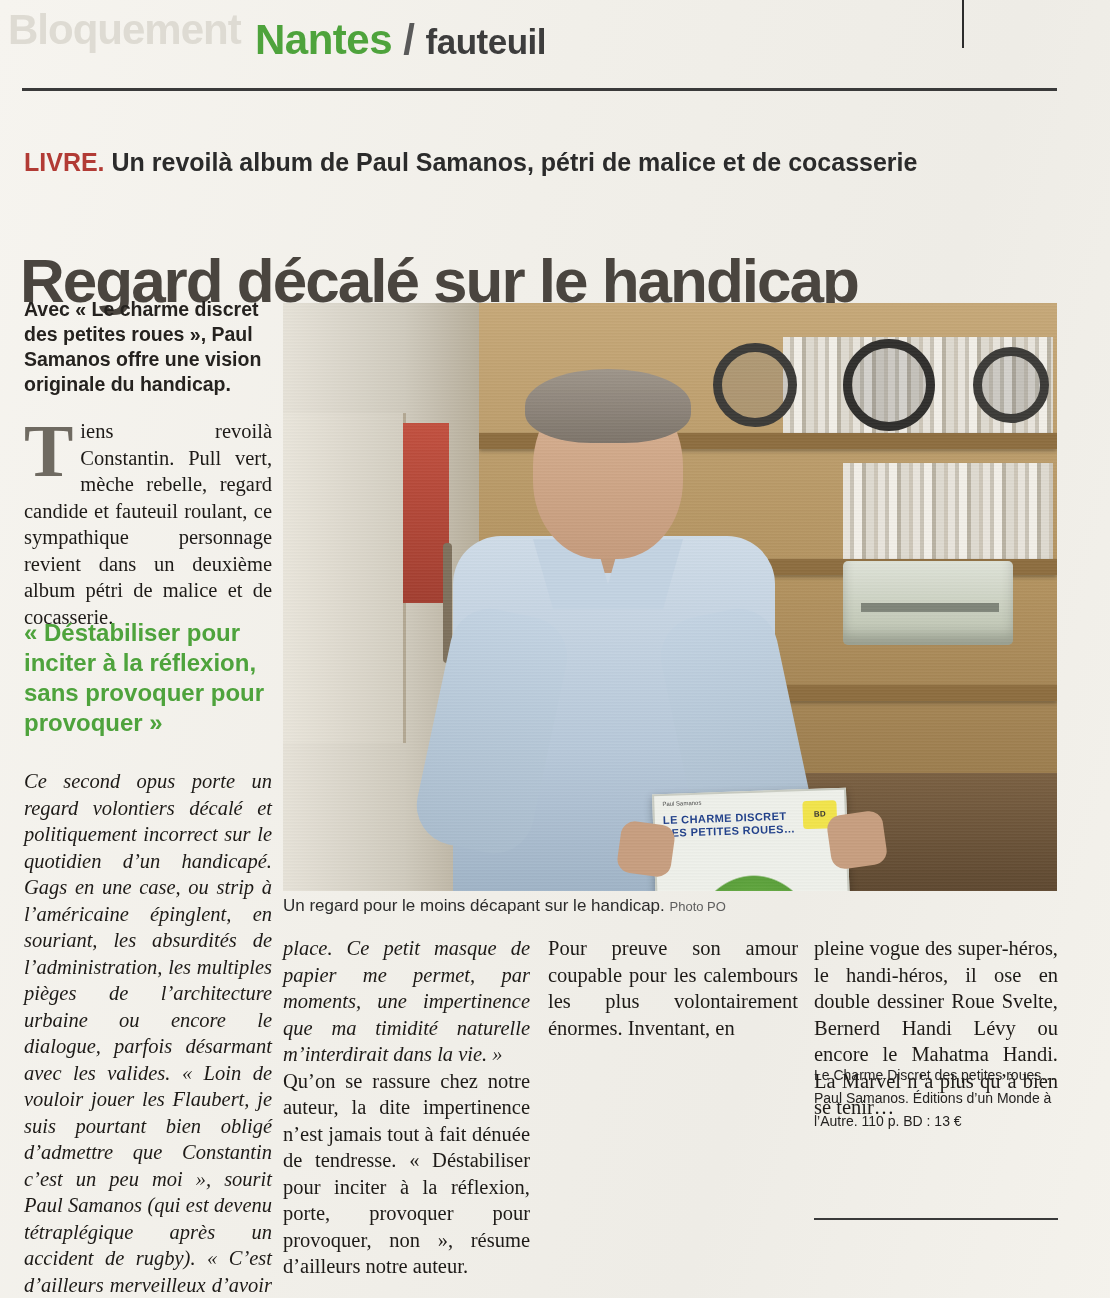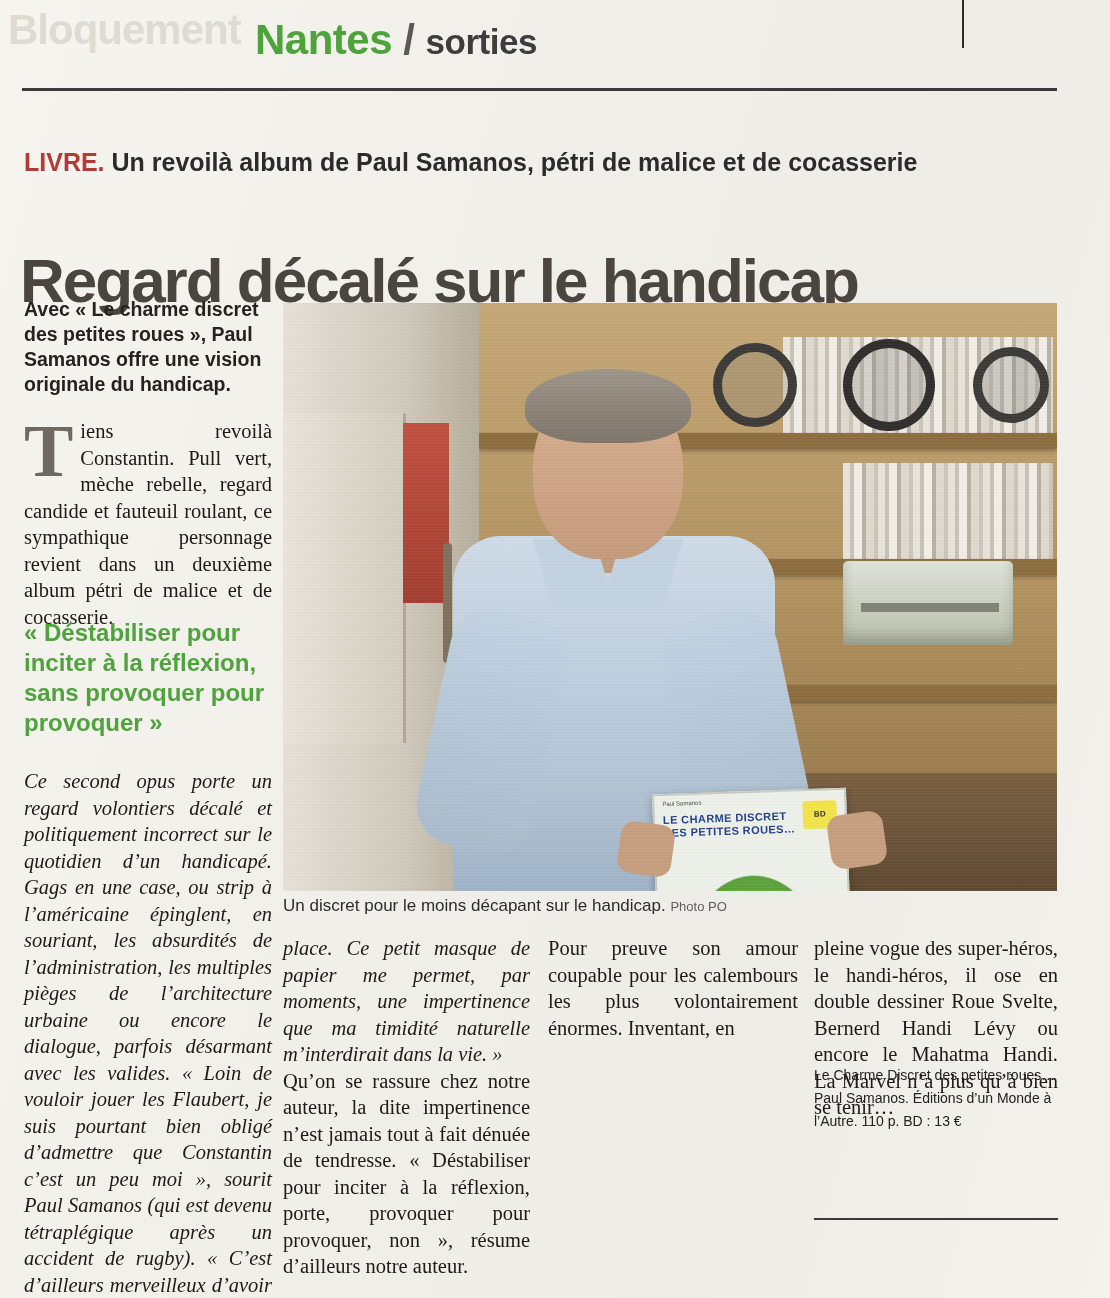--- a/index.html
+++ b/index.html
@@ -335,21 +335,21 @@
 </style>
 </head>
 <body>
 
 <div class="page">
 
   <div class="masthead">
     <div class="ghost-text">Bloquement</div>
     <div class="mast-rule-top"></div>
     <div class="section-title">
-      <span class="city">Nantes</span><span class="slash"> / </span><span class="sub">sorties</span>
+      <span class="city">Nantes</span><span class="slash"> / </span><span class="sub">fauteuil</span>
     </div>
     <div class="mast-rule"></div>
   </div>
 
   <div class="kicker">
     <span class="livre">LIVRE.</span>
     <span>Un revoilà album de Paul Samanos, pétri de malice et de cocasserie</span>
   </div>
 
   <h1 class="headline">Regard décalé sur le handicap</h1>
@@ -392,21 +392,21 @@
 
         </div>
         <div class="hand-l"></div>
         <div class="hand-r"></div>
       </div>
       <div class="photo-grain"></div>
     </div>
   </div>
 
   <div class="photo-caption">
-    <span>Un discret pour le moins décapant sur le handicap.</span>
+    <span>Un regard pour le moins décapant sur le handicap.</span>
     <span class="credit">Photo PO</span>
   </div>
 
   <div class="body-col col1">
     <span class="dropcap">T</span><span>iens revoilà Constantin. Pull vert, mèche rebelle, regard candide et fauteuil roulant, ce sympathique personnage revient dans un deuxième album pétri de malice et de cocasserie.</span>
   </div>
 
   <div class="pullquote">« Déstabiliser pour inciter à la réflexion, sans provoquer pour provoquer »</div>
 
   <div class="body-col col1b">

